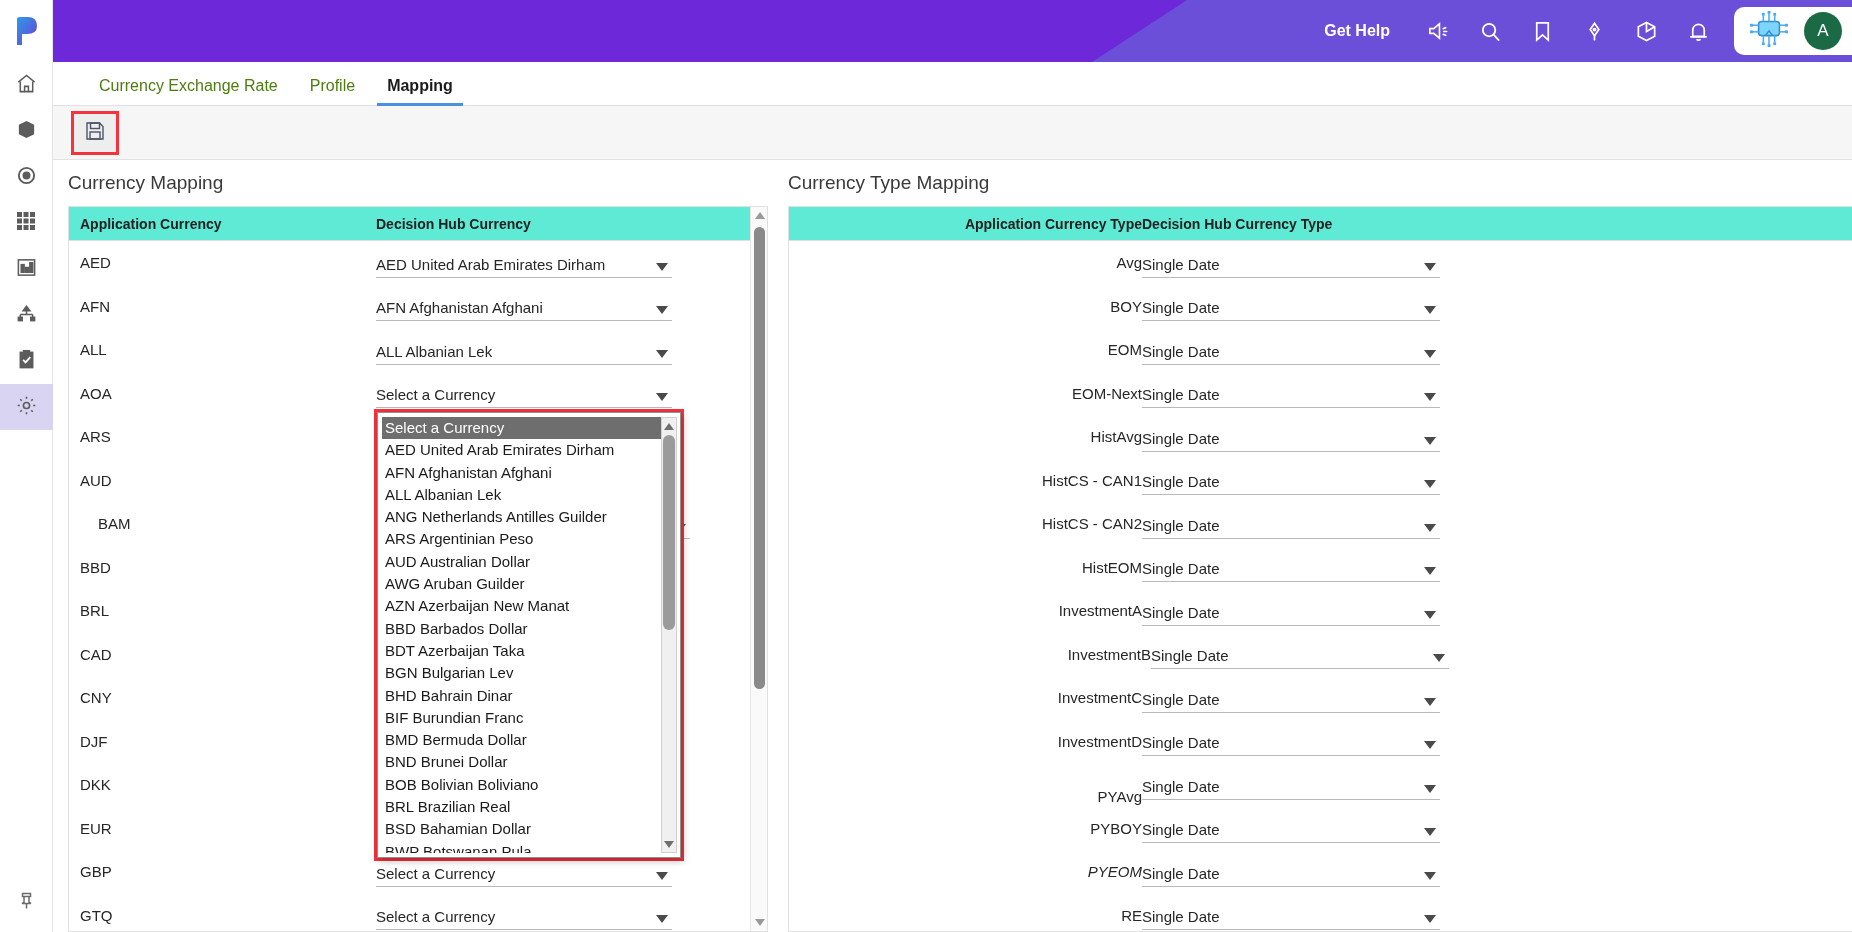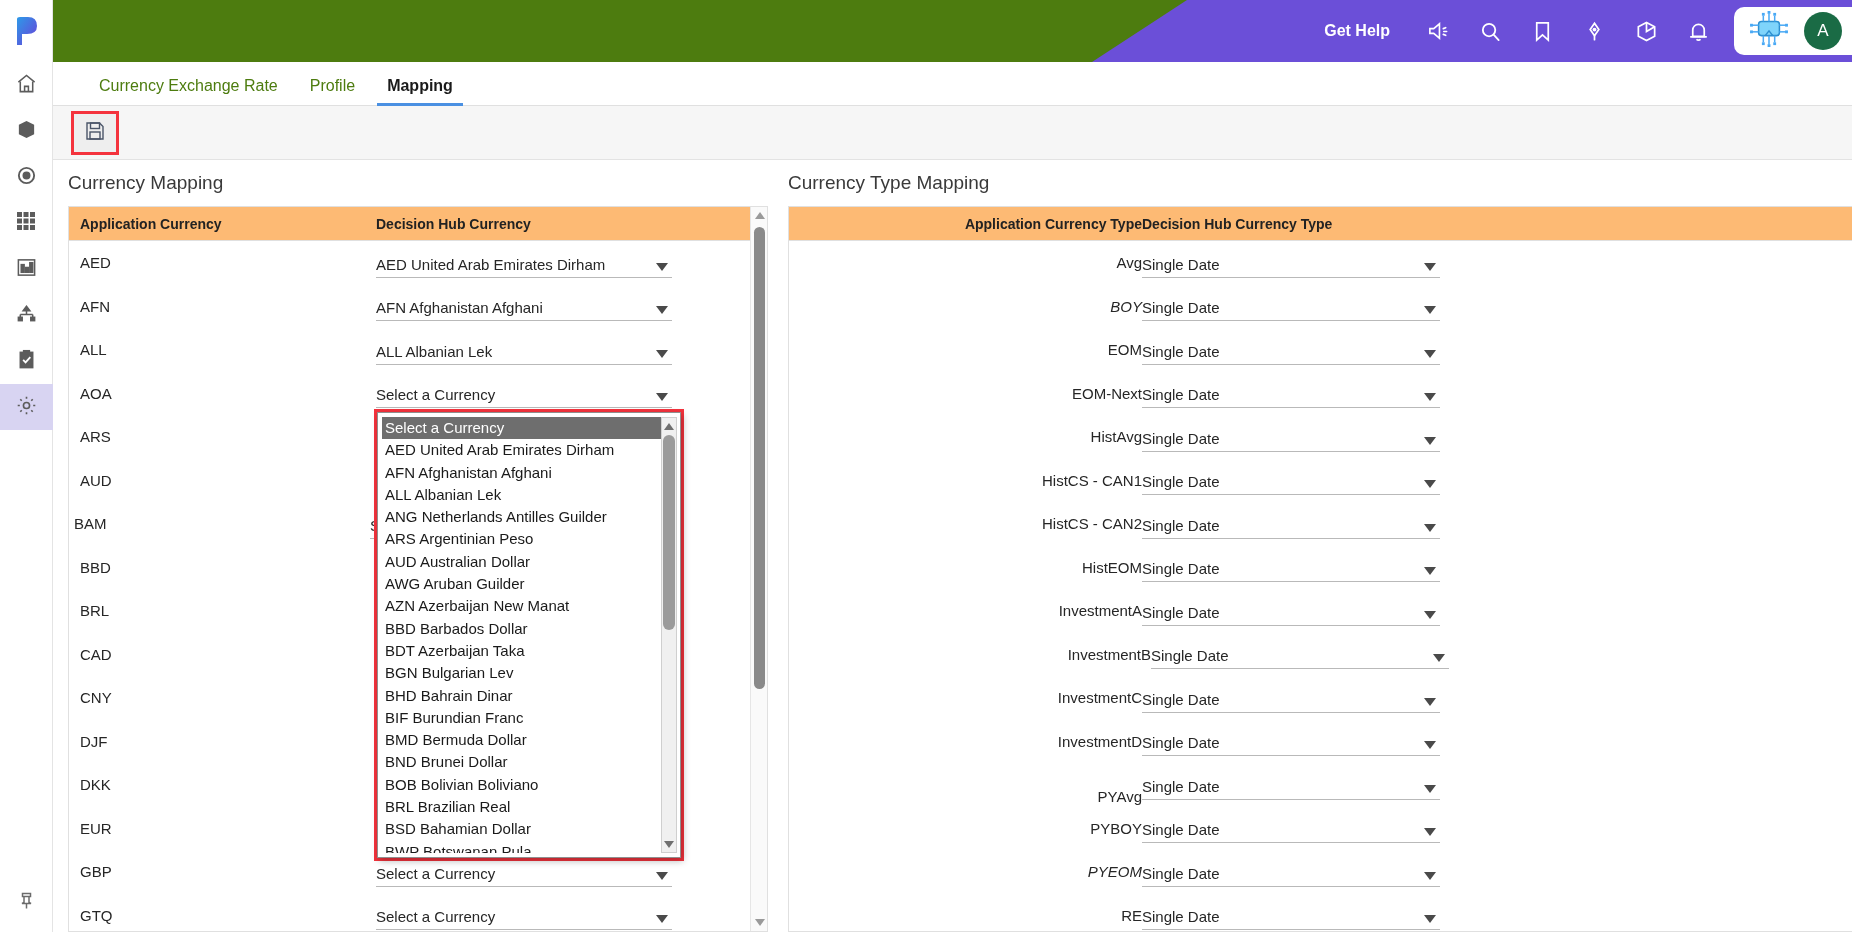--- a/index.html
+++ b/index.html
@@ -24,21 +24,21 @@
     width: 53px; height: 46px; display: flex; align-items: center; justify-content: center;
     color: #5c5c5c; cursor: pointer;
   }
   .rail-btn.active { background: #d8d4f2; }
   .rail-spacer { flex: 1 1 auto; }
   .rail-bottom { width: 53px; height: 62px; display: flex; align-items: center; justify-content: center; color: #6b6b6b; }
 
   
   .topbar {
     position: absolute; left: 53px; top: 0; right: 0; height: 62px;
-    background: #4d7c0f; z-index: 30; overflow: hidden;
+    background: #6d28d9; z-index: 30; overflow: hidden;
   }
   .topbar-purple {
     position: absolute; right: 0; top: 0; height: 62px; width: 760px;
     background: #6b4fd8;
     clip-path: polygon(95px 0, 100% 0, 100% 100%, 0 100%);
   }
   .topbar-right {
     position: absolute; right: 0; top: 0; height: 62px;
     display: flex; align-items: center; gap: 0px; padding-right: 10px;
   }
@@ -95,21 +95,21 @@
 
   
   .panel-heading {
     position: absolute; font-size: 19px; color: #3a3a3a; font-weight: 400;
   }
   .panel {
     position: absolute; background: #ffffff; border: 1px solid #e0e0e0;
     overflow: hidden;
   }
   .panel-head {
-    height: 34px; background: #fdba74; border-bottom: 1px solid #e0e0e0;
+    height: 34px; background: #5eead4; border-bottom: 1px solid #e0e0e0;
     display: flex; align-items: center;
   }
   .col-head { font-size: 14px; font-weight: 700; color: #222222; }
   .row {
     height: 43.5px; display: flex; align-items: center; position: relative;
   }
   .cell-code { font-size: 15px; color: #262626; }
   .sel {
     position: relative; height: 30px; display: flex; align-items: flex-end;
     border-bottom: 1px solid #b9b9b9; cursor: pointer;
@@ -402,21 +402,21 @@
           </div>
         </div>
         <div class="row">
           <div class="cell-code" style="margin-left: 11px; width: 296px;">AUD</div>
           <div class="sel" style="width: 296px;">
             <span class="sel-text">Select a Currency</span>
             <span class="caret"></span>
           </div>
         </div>
         <div class="row">
-          <div class="cell-code" style="margin-left: 5px; width: 296px;">BAM</div>
+          <div class="cell-code" style="margin-left: 29px; width: 296px;">BAM</div>
           <div class="sel" style="width: 296px;">
             <span class="sel-text">Select a Currency</span>
             <span class="caret"></span>
           </div>
         </div>
         <div class="row">
           <div class="cell-code" style="margin-left: 11px; width: 296px;">BBD</div>
           <div class="sel" style="width: 296px;">
             <span class="sel-text">Select a Currency</span>
             <span class="caret"></span>
@@ -498,21 +498,21 @@
     </div>
     <div id="right-rows">
         <div class="row">
           <div class="cell-code" style="margin-left: 11px; width: 342px;">Avg</div>
           <div class="sel" style="width: 298px;">
             <span class="sel-text">Single Date</span>
             <span class="caret"></span>
           </div>
         </div>
         <div class="row">
-          <div class="cell-code" style="margin-left: 11px; width: 342px; font-style: italic;">BOY</div>
+          <div class="cell-code" style="margin-left: 11px; width: 342px;">BOY</div>
           <div class="sel" style="width: 298px;">
             <span class="sel-text">Single Date</span>
             <span class="caret"></span>
           </div>
         </div>
         <div class="row">
           <div class="cell-code" style="margin-left: 11px; width: 342px;">EOM</div>
           <div class="sel" style="width: 298px;">
             <span class="sel-text">Single Date</span>
             <span class="caret"></span>

